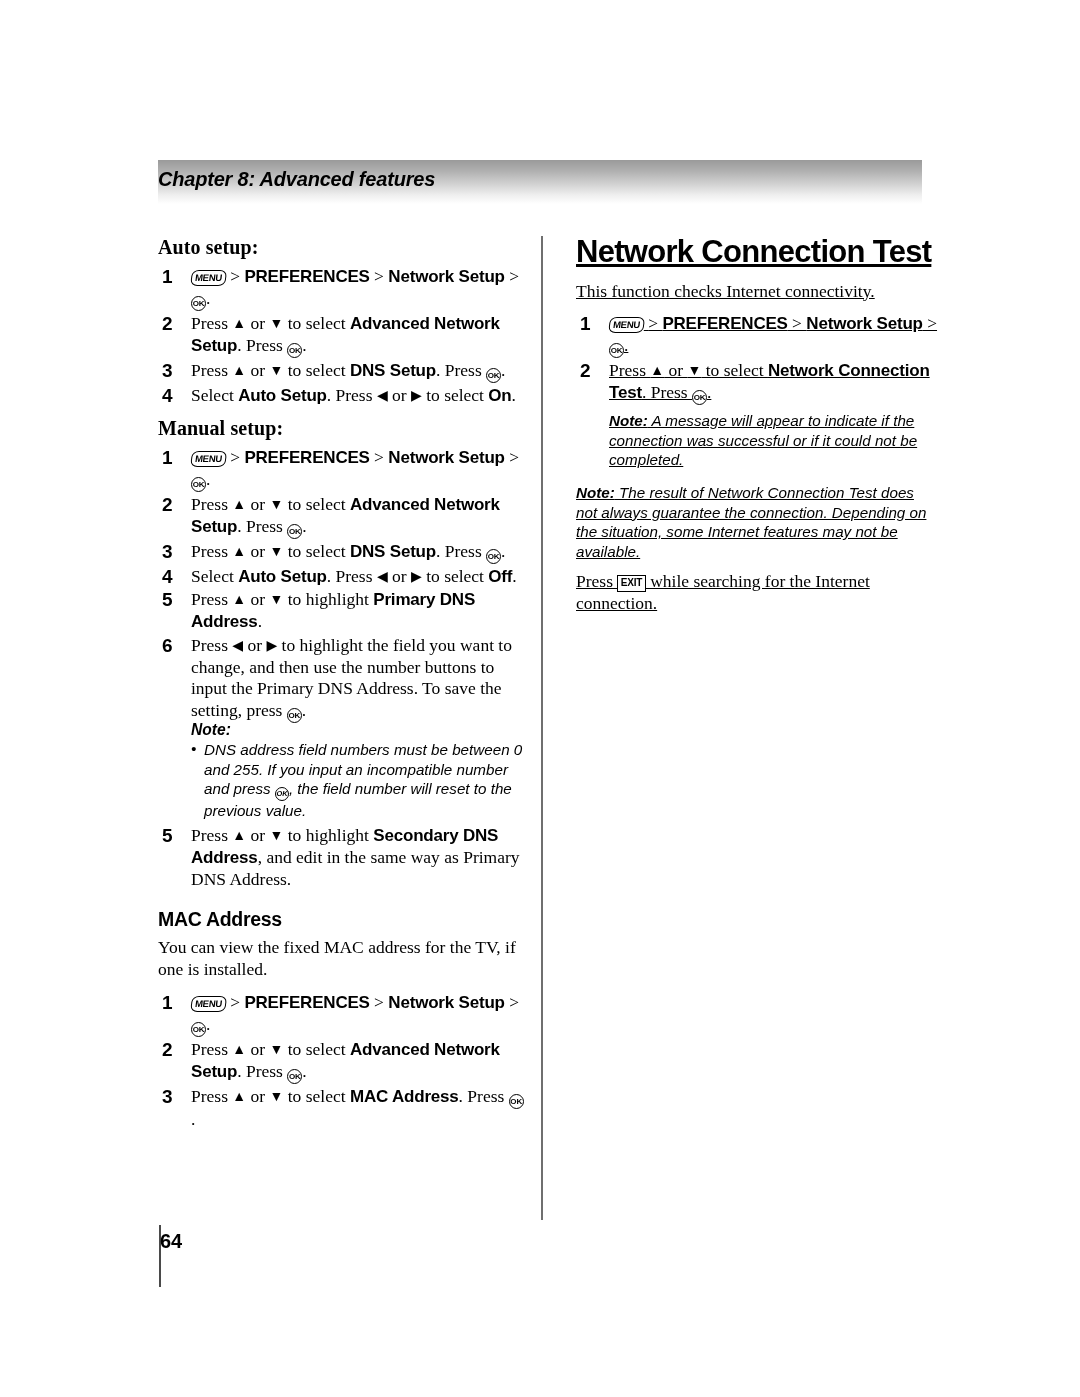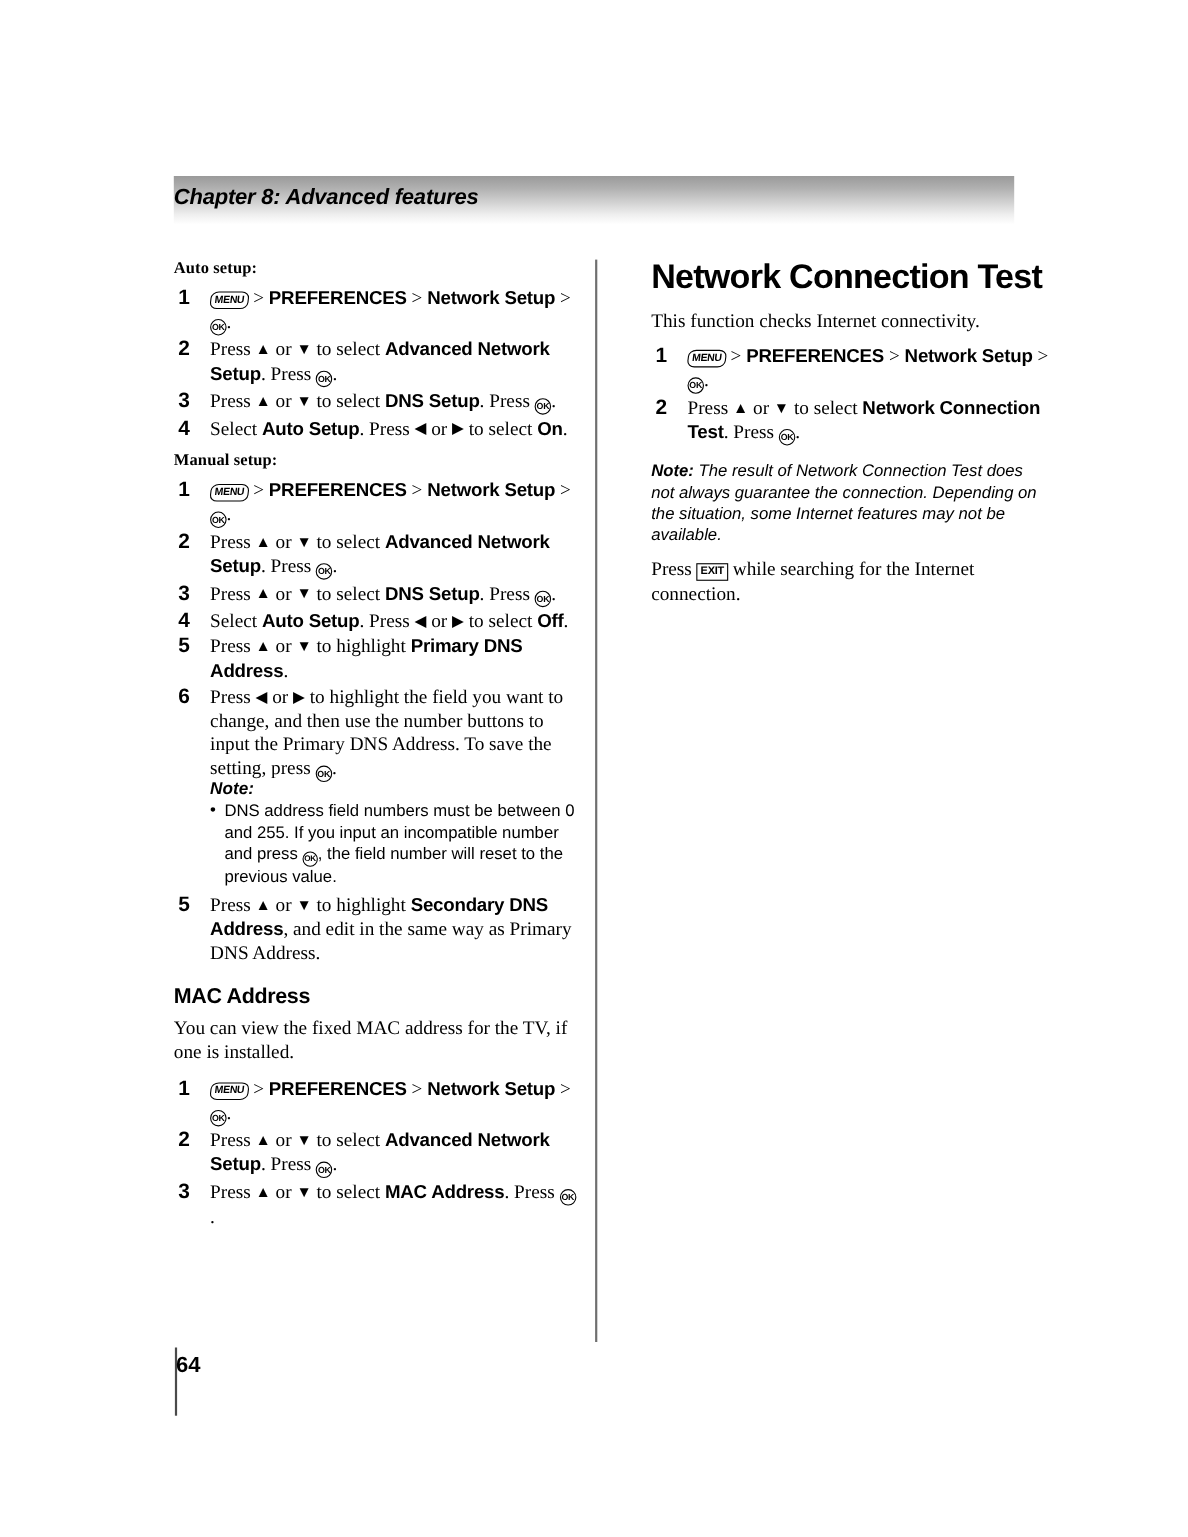--- a/index.html
+++ b/index.html
@@ -37,36 +37,36 @@
     letter-spacing: -0.2px;
     color: #000;
   }
 
   
   .col {
     position: absolute;
     top: 236px;
   }
   .col-left  { left: 158px;  width: 368px; }
-  .col-right { left: 592px;  width: 362px; }
+  .col-right { left: 576px;  width: 362px; text-decoration: underline; }
 
   .col-divider {
     position: absolute;
     left: 541px;
     top: 236px;
     width: 1.6px;
     height: 984px;
     background: #6f6f6f;
   }
 
   
   .sub-label {
     font-family: "Liberation Serif", serif;
     font-weight: bold;
-    font-size: 15px;
+    font-size: 20px;
     margin: 0 0 7px 0;
     letter-spacing: 0.1px;
   }
   .section-head {
     font-family: "Liberation Sans", sans-serif;
     font-weight: bold;
     font-size: 19.5px;
     letter-spacing: -0.3px;
     margin: 0 0 6px 0;
   }
@@ -135,20 +135,21 @@
   .note-indent { margin-left: 33px; }
   .note-label-only {
     font-family: "Liberation Sans", sans-serif;
     font-weight: bold;
     font-style: italic;
     font-size: 15.6px;
     margin: 4px 0 1px 0;
   }
   .bullet {
     font-family: "Liberation Sans", sans-serif;
+    font-style: italic;
     font-size: 15.2px;
     line-height: 1.3;
     position: relative;
     padding-left: 13px;
     margin: 0 0 2px 0;
   }
   .bullet::before {
     content: "\2022";
     position: absolute;
     left: 0;
@@ -277,20 +278,23 @@
 <div class="col col-right">
 
   <div class="page-head">Network Connection Test</div>
   <div class="para">This function checks Internet connectivity.</div>
 
   <ol class="steps">
     <li><span class="key-menu">MENU</span> <span class="gt"> &gt; </span><span class="b">PREFERENCES</span><span class="gt"> &gt; </span><span class="b">Network Setup</span><span class="gt"> &gt; </span><span class="key-ok">OK</span>.</li>
     <li>Press <span class="arrow">▲</span> or <span class="arrow">▼</span> to select <span class="b">Network Connection Test</span>. Press <span class="key-ok">OK</span>.</li>
   </ol>
 
+  <div class="note note-indent" style="margin-top:-4px;">
+    <span class="nlab">Note:</span><span> A message will appear to indicate if the connection was successful or if it could not be completed.</span>
+  </div>
 
   <div class="note" style="margin-top:14px;">
     <span class="nlab">Note:</span><span> The result of Network Connection Test does not always guarantee the connection. Depending on the situation, some Internet features may not be available.</span>
   </div>
 
   <div class="para" style="margin-top:2px;">Press <span class="key-exit">EXIT</span> while searching for the Internet connection.</div>
 </div>
 
 <div class="page-rule"></div>
 <div class="page-number">64</div>

